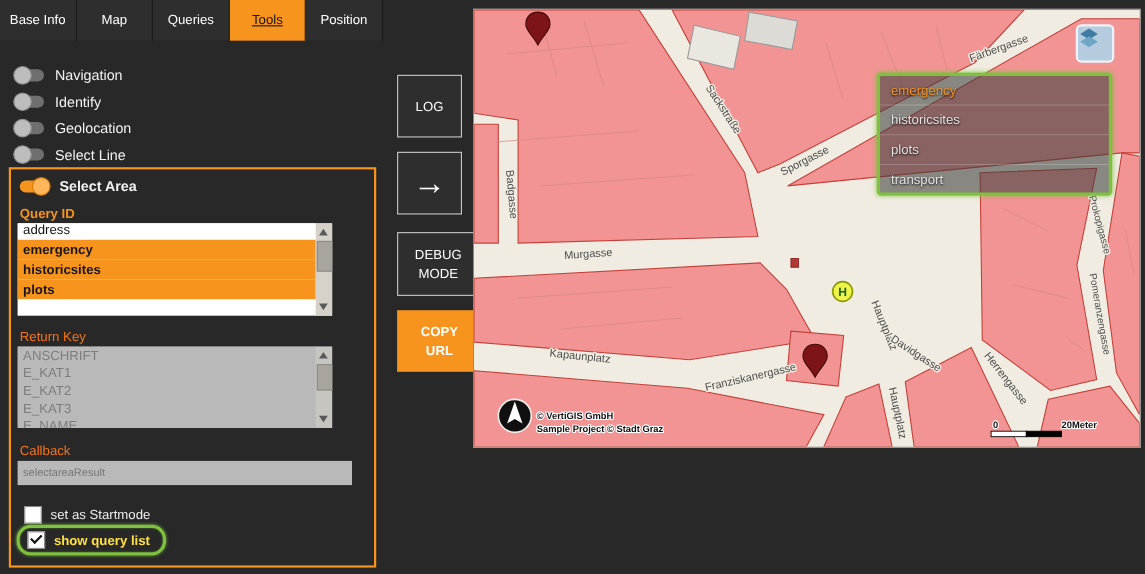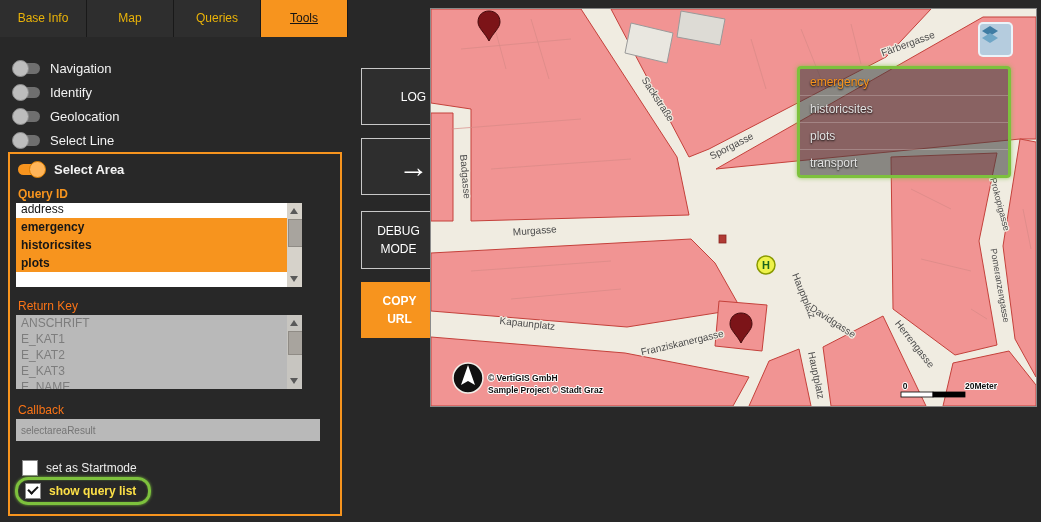--- a/index.html
+++ b/index.html
@@ -3,21 +3,21 @@
 <meta charset="utf-8">
 <style>
   html,body{margin:0;padding:0;}
   body{
     width:1041px;height:522px;position:relative;overflow:hidden;
     background:#282828;font-family:"Liberation Sans",sans-serif;
     -webkit-font-smoothing:antialiased;
   }
   
   .tabbar{position:absolute;left:0;top:0;width:348px;height:37px;background:#1d1d1d;display:flex;}
-  .tab{flex:1;text-align:center;line-height:37px;font-size:12px;color:#eab308;background:#2e2e2e;border-right:1px solid #191919;}
+  .tab{flex:1;text-align:center;line-height:37px;font-size:12px;color:#ffffff;background:#2e2e2e;border-right:1px solid #191919;}
   .tab.active{background:#f7941e;color:#141414;text-decoration:underline;}
   
   .trow{position:absolute;left:14px;display:flex;align-items:center;gap:10px;height:20px;}
   .switch{width:26px;height:11px;border-radius:6px;background:#6f6f6f;position:relative;flex:0 0 auto;}
   .switch .knob{position:absolute;left:-2px;top:-3px;width:15px;height:15px;border-radius:50%;background:#bdbdbd;border:1px solid #8d8d8d;}
   .switch.on{background:#f7941e;}
   .switch.on .knob{left:auto;right:-2px;background:#ffb559;border-color:#d97c00;}
   .tlabel{color:#f2f2f2;font-size:13px;}
   
   .obox{position:absolute;left:8px;top:152px;width:330px;height:360px;border:2px solid #f7941e;background:#282828;}
@@ -44,21 +44,21 @@
   .box{width:14px;height:14px;background:#fff;border:1px solid #8a8a8a;position:relative;flex:0 0 auto;}
   .checkmark{position:absolute;left:2px;top:2px;width:8px;height:4px;border-left:2px solid #141414;border-bottom:2px solid #141414;transform:rotate(-45deg);}
   .chk1{left:12px;top:306px;justify-content:space-between;}
   .chklab{color:#ededed;font-size:12px;}
   .greenwrap{position:absolute;left:5px;top:323px;padding:3px 12px 3px 7px;border:3px solid #7dc13d;border-radius:13px;
     box-shadow:0 0 3px rgba(125,193,61,.9), inset 0 0 2px rgba(125,193,61,.55);
     display:flex;align-items:center;gap:8px;}
   .greenwrap .chklab{color:#fde047;font-weight:bold;}
   
   .btn{position:absolute;left:361px;width:57px;background:#2e2e2e;border:1px solid #c8c8c8;color:#fff;
-    font-size:12px;display:flex;align-items:center;justify-content:center;text-align:center;line-height:1.5;padding-left:23px;}
+    font-size:12px;display:flex;align-items:center;justify-content:center;text-align:center;line-height:1.5;}
   #btn-log{top:68px;height:55px;}
   #btn-arrow{top:138px;height:55px;font-size:30px;font-weight:bold;line-height:1;}
   #btn-debug{top:211px;height:56px;padding:0 8px;}
   #btn-copy{top:282px;height:56px;background:#f7941e;border:none;color:#fff;font-weight:bold;padding:0 10px;}
   
   .map{position:absolute;left:430px;top:8px;width:605px;height:397px;border:1px solid #8a8a8a;background:#f0ece1;}
   .map svg{position:absolute;left:0;top:0;}
   .st{font-size:10px;fill:#4c4c4c;text-anchor:middle;paint-order:stroke;stroke:#f0ece1;stroke-width:2.5px;stroke-linejoin:round;font-family:"Liberation Sans",sans-serif;}
   .st.small{font-size:9px;}
   .att{font-size:8.5px;font-weight:bold;fill:#101010;paint-order:stroke;stroke:#ffffff;stroke-width:2px;stroke-linejoin:round;font-family:"Liberation Sans",sans-serif;}
@@ -72,20 +72,21 @@
     display:flex;align-items:center;justify-content:center;}
 </style>
 </head>
 <body>
 
 <div class="tabbar">
   <div class="tab">Base Info</div>
   <div class="tab">Map</div>
   <div class="tab">Queries</div>
   <div class="tab active">Tools</div>
+  <div class="tab">Position</div>
 </div>
 
 <div class="trow" style="top:58px;">
   <span class="switch">
       <span class="knob"></span>
     </span>
   <span class="tlabel">Navigation</span>
 </div>
 <div class="trow" style="top:82px;">
   <span class="switch">

